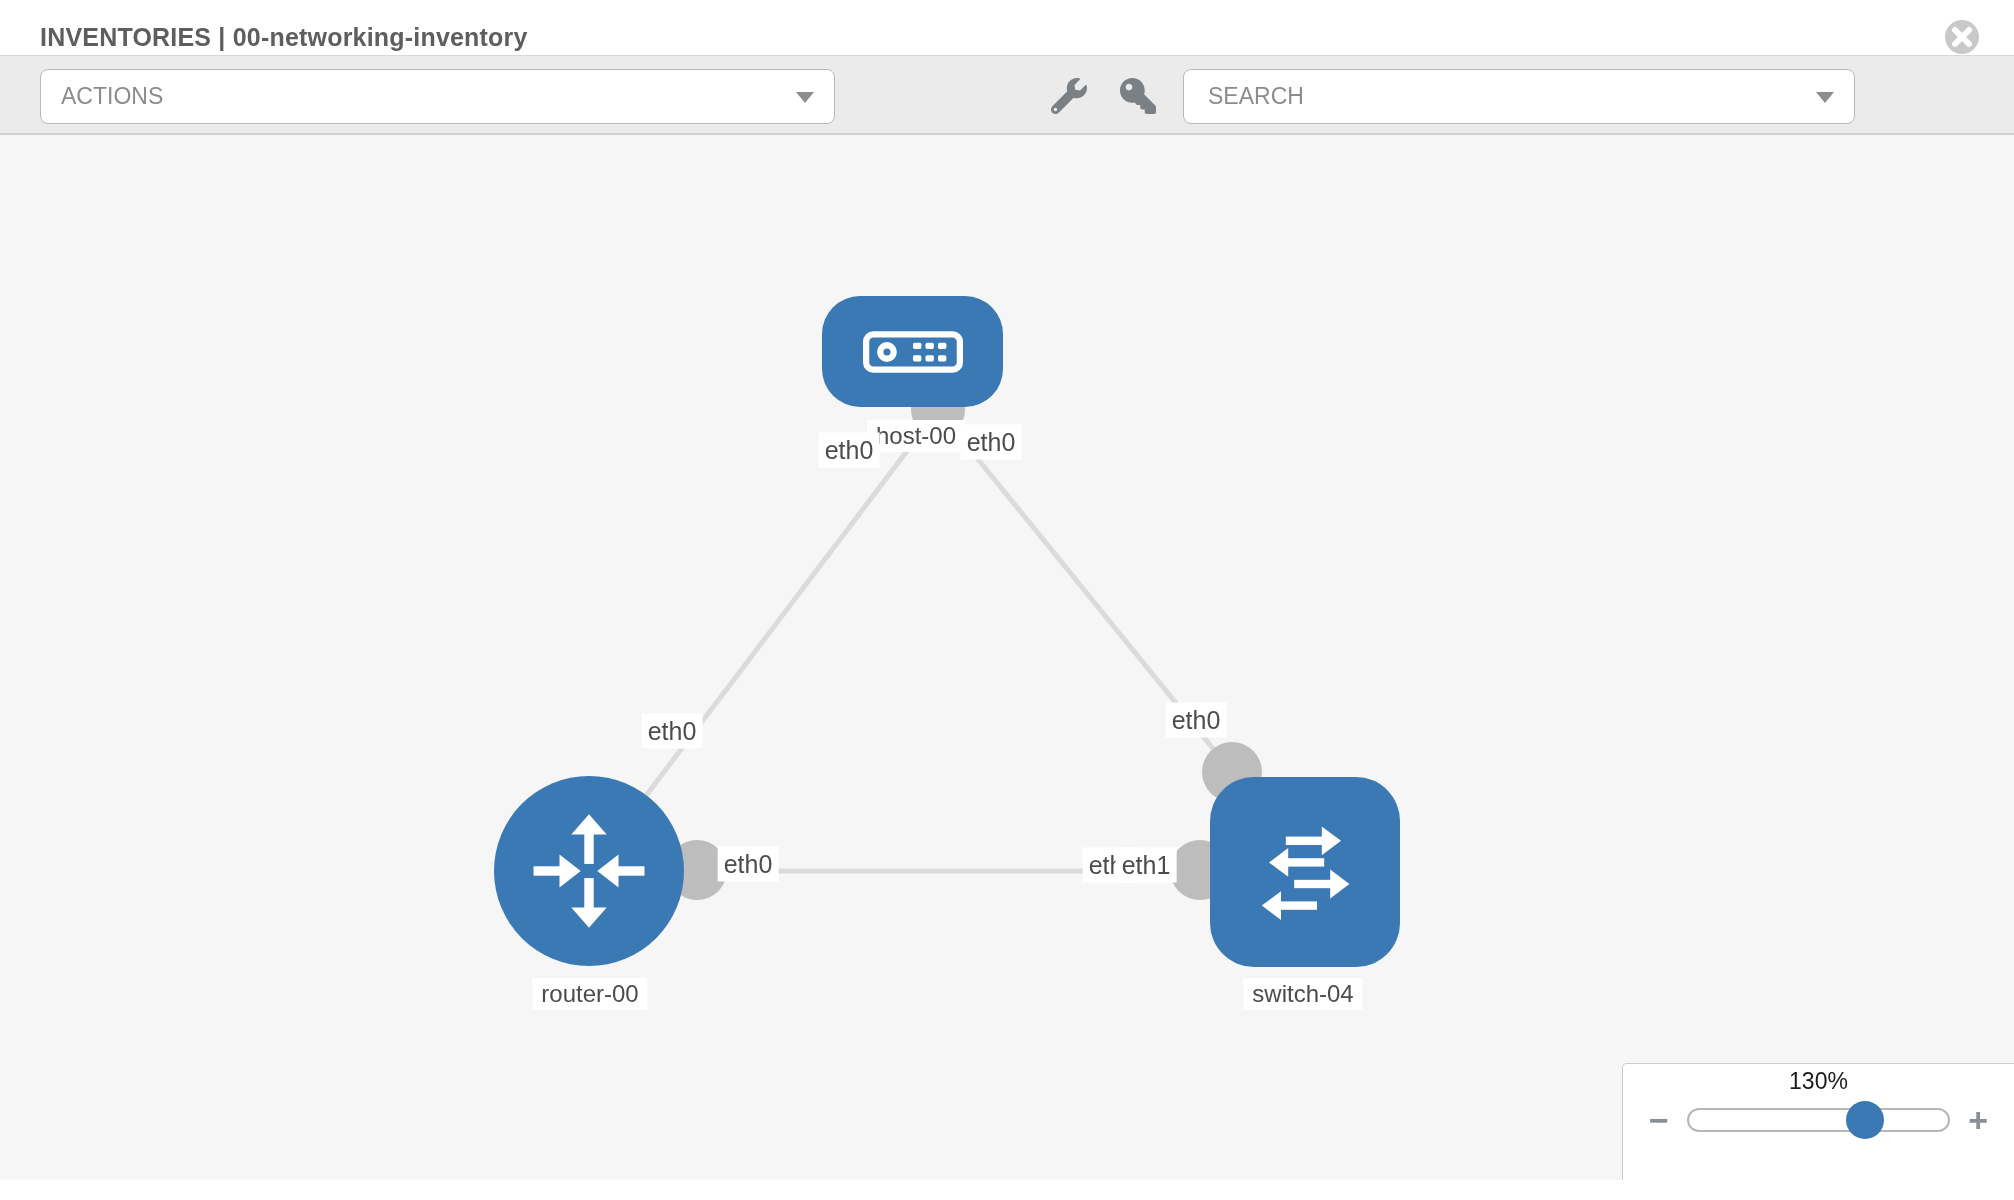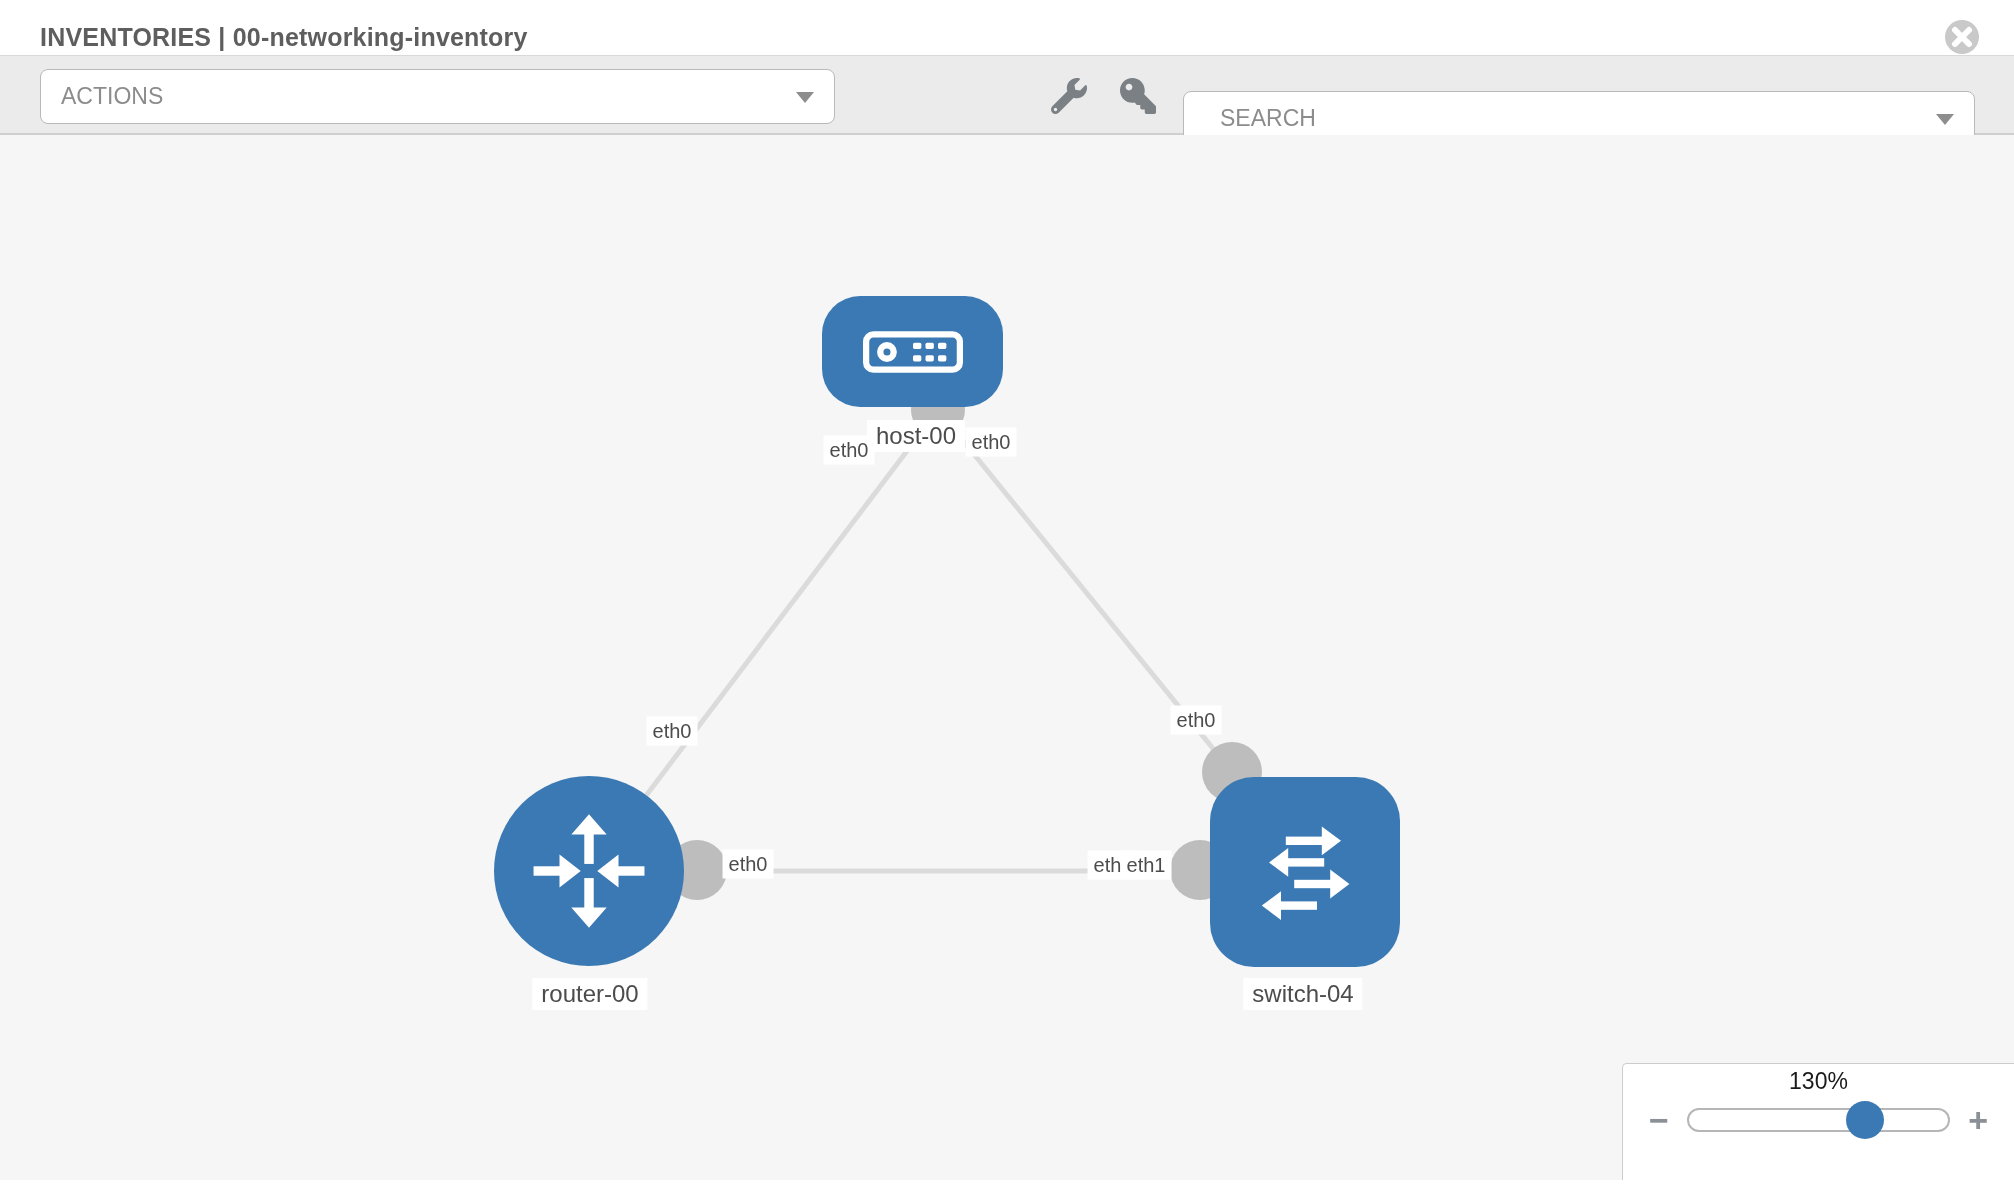--- a/index.html
+++ b/index.html
@@ -13,21 +13,21 @@
   .close-btn { position:absolute; right:34px; top:19px; width:36px; height:36px;
     cursor:pointer; }
 
   
   .toolbar { position:relative; width:100%; height:80px; background:#ebebeb;
     border-top:1px solid #d9d9d9; border-bottom:2px solid #cfcfcf; }
   .combo { position:absolute; top:13px; height:55px; background:#ffffff;
     border:1px solid #b9b9b9; border-radius:8px; display:flex; align-items:center;
     padding:0 20px; font-size:23px; color:#8c8c8c; cursor:pointer; }
   .combo-actions { left:40px; width:795px; }
-  .combo-search { left:1183px; width:792px; padding:16px;margin-top:22px; }
+  .combo-search { left:1183px; width:672px; padding:4px; }
   .combo-search input { border:none; outline:none; background:transparent;
     width:700px; height:100%; padding:0 20px; font-size:23px; color:#666;
     font-family:"Liberation Sans", sans-serif; }
   .combo-search input::placeholder { color:#8c8c8c; opacity:1; }
   .caret { position:absolute; right:20px; top:50%; margin-top:-5px; width:0; height:0;
     border-left:9px solid transparent; border-right:9px solid transparent;
     border-top:11px solid #8d8d8d; }
   .tool-icon { position:absolute; top:22px; width:36px; height:36px; cursor:pointer; }
   .tool-wrench { left:1051px; }
   .tool-key { left:1120px; }
@@ -37,21 +37,21 @@
     overflow:hidden; }
   .net-svg { position:absolute; left:0; top:0; }
 
   .node { position:absolute; background:#3a79b3; display:flex; align-items:center;
     justify-content:center; cursor:pointer; z-index:2; }
   .node-host { left:822px; top:161px; width:181px; height:111px; border-radius:38px; }
   .node-router { left:494px; top:641px; width:190px; height:190px; border-radius:50%; }
   .node-switch { left:1210px; top:642px; width:190px; height:190px; border-radius:44px; }
 
   .chip { position:absolute; transform:translate(-50%,-50%); background:#ffffff;
-    color:#4c4c4c; font-size:20px; padding:3px 6px; white-space:nowrap; z-index:3; }
+    color:#4c4c4c; font-size:25px; padding:3px 6px; white-space:nowrap; z-index:3; }
   .chip.back { z-index:3; }
   .chip.front { z-index:4;text-align:center; }
   .node-label { font-size:24px; padding:2px 9px; z-index:3; }
 
   
   .zoom-panel { position:absolute; left:1622px; top:928px; right:0; bottom:0;
     background:#ffffff; border:1px solid #cccccc; border-right:none; border-bottom:none;
     border-top-left-radius:5px; z-index:5; }
   .zoom-percent { text-align:center; margin-top:4px; font-size:23px; color:#1a1a1a; }
   .zoom-row { display:flex; align-items:center; padding:0 26px; margin-top:10px; }

